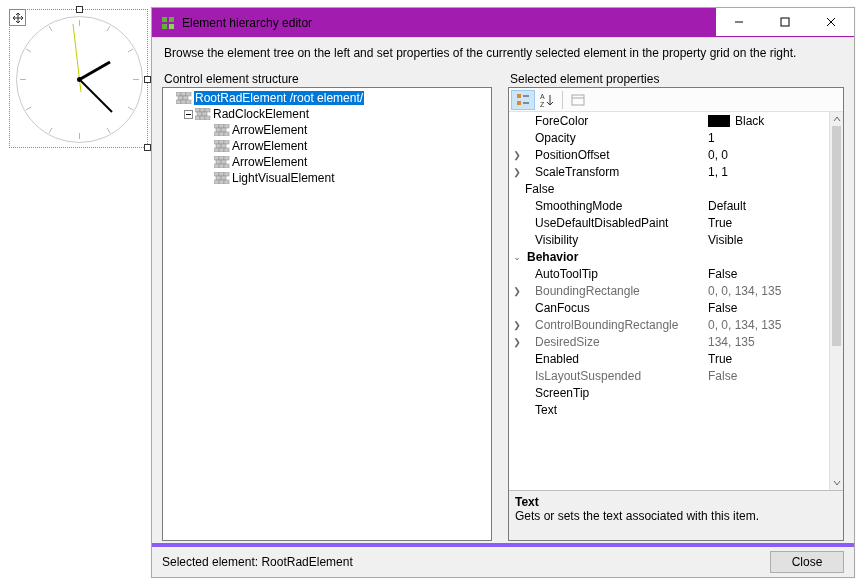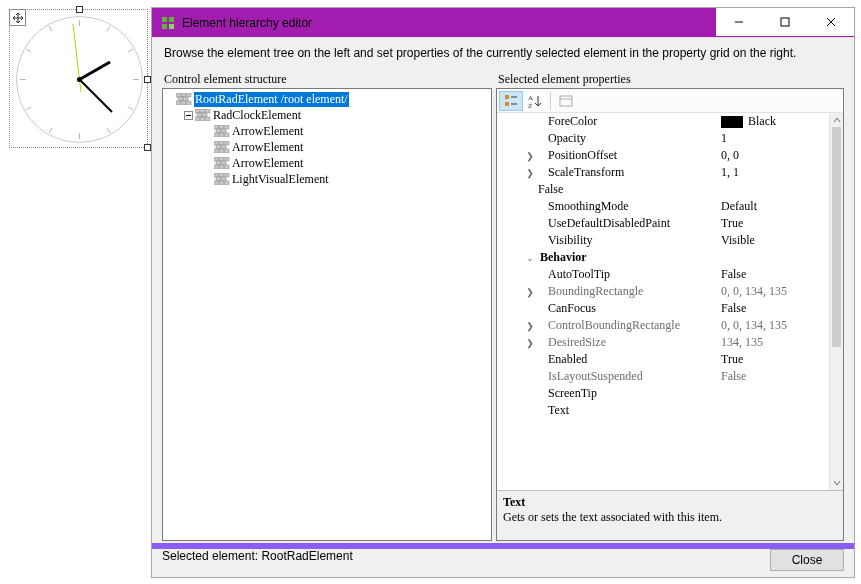--- a/index.html
+++ b/index.html
@@ -22,21 +22,21 @@
   .titlebar .icon { width: 16px; height: 16px; margin-right: 6px; }
   .titlebar .title { font-size: 12px; }
   .titlebar .win-controls { position: absolute; right: 0; top: 0; display: flex; }
   .win-btn { width: 46px; height: 28px; display: flex; align-items: center; justify-content: center; background: #fff; }
   .win-btn svg { width: 10px; height: 10px; }
 
   .intro { padding: 8px 12px 6px 12px; }
   .intro .line1 { margin: 0 0 2px 0; }
   .intro .note { font-weight: bold; }
 
-  .columns { flex: 1; display: flex; padding: 4px 10px 2px 10px; gap: 4px; font-family: Liberation Serif, serif; }
+  .columns { flex: 1; display: flex; padding: 4px 10px 2px 10px; gap: 16px; }
   .col { display: flex; flex-direction: column; }
   .col-left { width: 330px; }
   .col-right { flex: 1; justify-content: space-between; }
   .col-title { font-size: 12px; margin-bottom: 1px; padding-left: 2px; }
 
   .panel { flex: 1; background: #fff; border: 1px solid #7a7a7a; position: relative; overflow: hidden; }
   .tree { padding: 2px 0; }
   .tree-row { display: flex; align-items: center; height: 16px; padding-right: 4px; }
   .tree-row .exp { width: 13px; height: 13px; display: flex; align-items: center; justify-content: center; flex: 0 0 13px; }
   .tree-row .node-icon { width: 16px; height: 14px; display: flex; align-items: center; justify-content: center; flex: 0 0 16px; margin-right: 2px; }
@@ -49,32 +49,32 @@
   .tb-btn { width: 24px; height: 20px; display: flex; align-items: center; justify-content: center; border: 1px solid transparent; }
   .tb-btn.active { border: 1px solid #99c9ef; background: #cde6f7; }
   .tb-sep { width: 1px; height: 18px; background: #ccc; margin: 0 3px; }
 
   .prop-scroll { position: absolute; top: 24px; left: 0; right: 14px; bottom: 50px; overflow: hidden; }
   .scrollbar { position: absolute; right: 0; top: 24px; bottom: 50px; width: 14px; background: #f0f0f0; border-left: 1px solid #e0e0e0; }
   .scrollbar .thumb { position: absolute; left: 2px; right: 2px; top: 14px; height: 220px; background: #cdcdcd; }
   .scrollbar .arrow-up, .scrollbar .arrow-down { position: absolute; left: 0; right: 0; height: 14px; display: flex; align-items: center; justify-content: center; }
   .scrollbar .arrow-up { top: 0; } .scrollbar .arrow-down { bottom: 0; }
 
-  .prop-row { display: flex; align-items: center; height: 17px; padding-left: 25px; }
+  .prop-row { display: flex; align-items: center; height: 17px; }
   .prop-row .col-ind { width: 16px; display: flex; align-items: center; justify-content: center; color: #666; }
   .prop-row .pname { width: 183px; padding-left: 10px; }
   .prop-row .pval { flex: 1; display: flex; align-items: center; }
   .prop-row.cat .pname { font-weight: bold; padding-left: 2px; }
   .prop-row.ro .pname, .prop-row.ro .pval { color: #6d6d6d; }
   .swatch { width: 22px; height: 12px; background: #000; margin-right: 5px; display: inline-block; }
 
   .desc-pane { position: absolute; left: 0; right: 0; bottom: 0; height: 50px; border-top: 1px solid #bebebe; padding: 4px 6px; background: #f0f0f0; }
   .desc-pane .d-title { font-weight: bold; }
 
-  .footer { border-top: 6px solid #8b5cf6; height: 34px; display: flex; align-items: flex-start; justify-content: space-between; padding: 0 10px; }
+  .footer { border-top: 4px solid #8b5cf6; height: 34px; display: flex; align-items: center; justify-content: space-between; padding: 0 10px; }
   .footer .status { font-size: 12px; }
   .close-btn { width: 74px; height: 22px; background: #e1e1e1; border: 1px solid #adadad; display: flex; align-items: center; justify-content: center; }
 
   .brick-icon svg { width: 16px; height: 12px; }
 </style>
 </head>
 <body>
 
 <div class="page">
 

